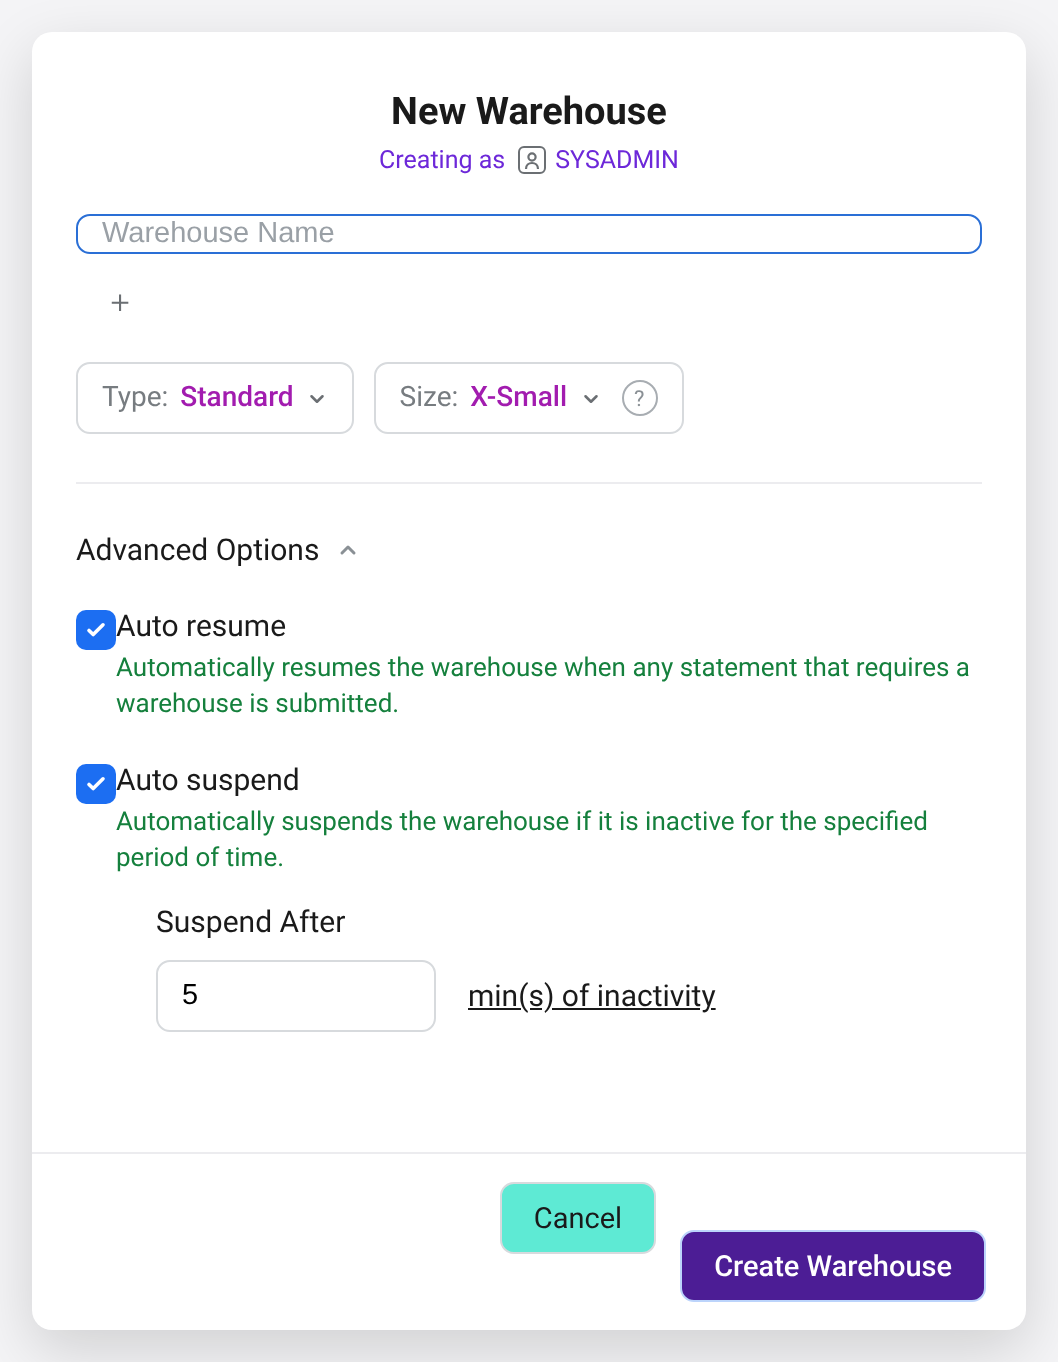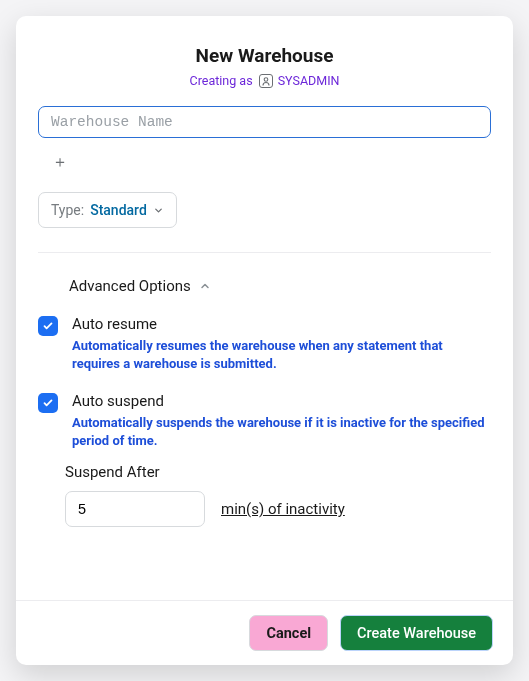--- a/index.html
+++ b/index.html
@@ -37,42 +37,41 @@
     font-size: 12.5px;
     color: #6d28d9;
     display:flex;
     justify-content:center;
     align-items:center;
     gap:6px;
     margin-bottom: 18px;
   }
   .role-badge {
     display:inline-flex;
-    align-items:flex-end;
+    align-items:flex-start;
     gap:5px;
   }
   .role-icon {
     width:14px; height:14px;
     border:1.2px solid #6b6f73;
     border-radius:3px;
     display:inline-flex;
     align-items:center;
     justify-content:center;
   }
   .role-icon svg { display:block; }
   .name-input {
     width: 100%;
-    height: 32px;
+    height: 20px;
     border: 1.5px solid #2a6fd6;
     border-radius: 7px;
     padding: 0 12px;
     font-size: 14.5px;
     outline: none;
     color:#1a1a1a;
-    font-family:Liberation Mono, monospace;
   }
   .name-input::placeholder { color:#9aa0a6; }
   .add-comment {
     display:flex;
     align-items:center;
     gap:8px;
     color:#5c6166;
     font-size: 14.5px;
     margin: 16px 0 22px 14px;
     cursor:pointer;
@@ -96,21 +95,21 @@
     height:36px;
     display:flex;
     align-items:center;
     padding:0 12px;
     font-size:14px;
     gap:6px;
     cursor:pointer;
     background:#fff;
   }
   .pill .lbl { color:#777c80; }
-  .pill .val { color:#0369a1; font-weight:500; }
+  .pill .val { color:#a21caf; font-weight:500; }
   .chev {
     display:inline-flex;
   }
   .help-circle {
     width:18px; height:18px;
     border:1.3px solid #a8adb2;
     border-radius:50%;
     display:inline-flex;
     align-items:center;
     justify-content:center;
@@ -126,25 +125,23 @@
   }
   .adv-header {
     display:flex;
     align-items:center;
     gap:8px;
     font-size:15px;
     color:#1a1a1a;
     cursor:pointer;
     width:fit-content;
     margin-bottom:20px;
-    margin-left:31px;
   }
   .opt-row {
     display:flex;
-    gap:14px;
     margin-bottom:20px;
   }
   .check {
     width:20px; height:20px;
     border-radius:5px;
     background:#1c6ef2;
     flex:none;
     display:flex;
     align-items:center;
     justify-content:center;
@@ -152,25 +149,24 @@
     margin-top:1px;
   }
   .opt-content { flex:1; }
   .opt-title {
     font-size:15px;
     color:#1a1a1a;
     margin-bottom:4px;
   }
   .opt-desc {
     font-size:13px;
-    color:#1d4ed8;
+    color:#15803d;
     line-height:1.35;
-    font-weight:bold;
-  }
-  .suspend-group { margin-left:27px; }
+  }
+  .suspend-group { margin-left:40px; }
   .suspend-label {
     font-size:15px;
     color:#1a1a1a;
     margin-bottom:10px;
     margin-top:14px;
   }
   .suspend-row {
     display:flex;
     align-items:center;
     gap:16px;
@@ -196,30 +192,30 @@
     height:36px;
     border-radius:7px;
     font-size:14.5px;
     padding:0 16px;
     cursor:pointer;
     display:inline-flex;
     align-items:center;
     justify-content:center;
   }
   .btn-secondary {
-    background:#f9a8d4;
+    background:#5eead4;
     border:1px solid #d7dadd;
     color:#1a1a1a;
-    font-weight:bold;
   }
   .btn-primary {
-    background:#15803d;
+    background:#4c1d95;
     border:1px solid #bcd4fb;
     color:#fff;
     font-weight:500;
+    margin-top:24px;
   }
 </style>
 </head>
 <body>
 
 <div class="page-pad">
   <div class="modal">
     <div class="modal-body">
 
       <div class="title-wrap">
@@ -247,20 +243,30 @@
       <div class="row-selects">
         <div class="pill">
           <span class="lbl">Type:</span>
           <span class="val">Standard</span>
           <span class="chev">
             <svg width="11" height="11" viewBox="0 0 12 12">
                 <path d="M3 4.5l3 3 3-3" stroke="#6b6f73" stroke-width="1.4" fill="none" stroke-linecap="round" stroke-linejoin="round"></path>
               </svg>
           </span>
         </div>
+        <div class="pill">
+          <span class="lbl">Size:</span>
+          <span class="val">X-Small</span>
+          <span class="chev">
+            <svg width="11" height="11" viewBox="0 0 12 12">
+                <path d="M3 4.5l3 3 3-3" stroke="#6b6f73" stroke-width="1.4" fill="none" stroke-linecap="round" stroke-linejoin="round"></path>
+              </svg>
+          </span>
+          <span class="help-circle">?</span>
+        </div>
       </div>
 
       <hr class="divider">
 
       <div class="adv-header">
         <span>Advanced Options</span>
         <span class="chev">
           <svg width="12" height="12" viewBox="0 0 12 12">
               <path d="M3 7.5l3-3 3 3" stroke="#8a9095" stroke-width="1.5" fill="none" stroke-linecap="round" stroke-linejoin="round"></path>
             </svg>

